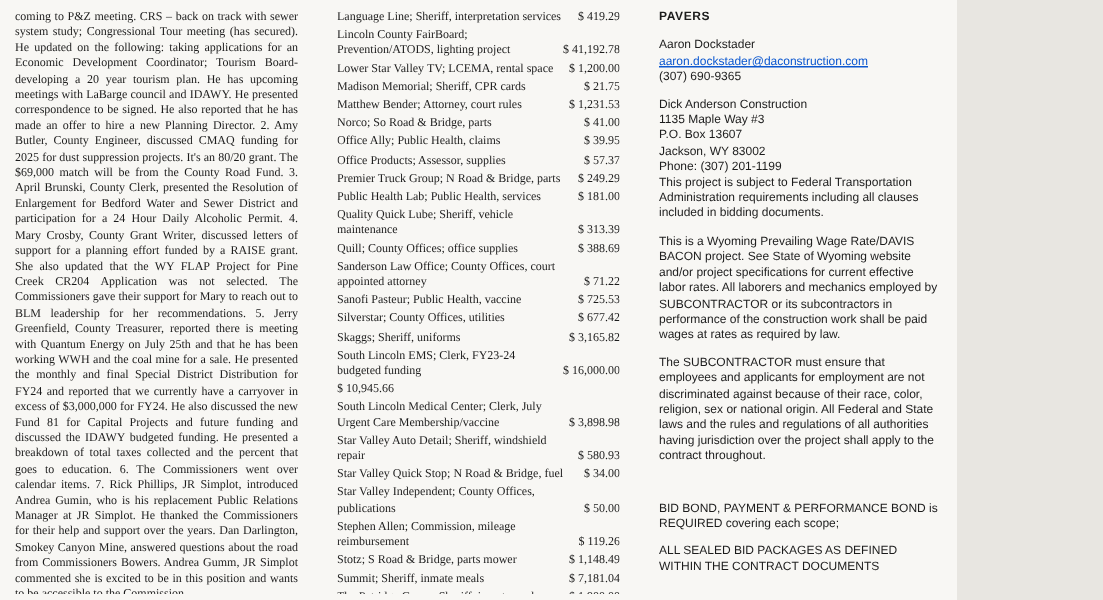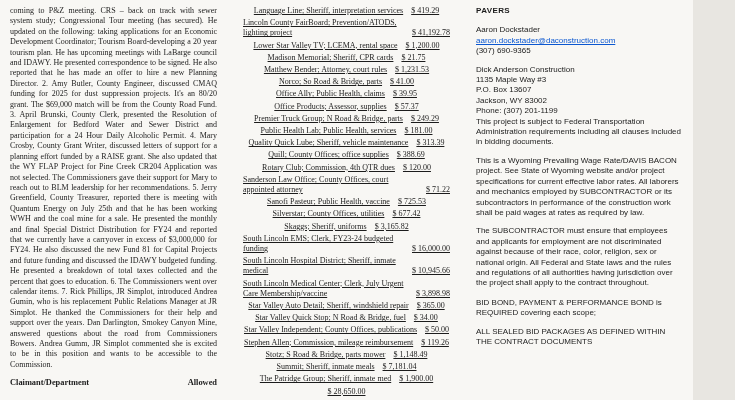--- a/index.html
+++ b/index.html
@@ -3,21 +3,21 @@
 <meta charset="utf-8">
 <style>
   * { margin: 0; padding: 0; box-sizing: border-box; }
   html, body { width: 735px; height: 400px; }
   body {
     background: #e8e6e1;
     font-family: "Liberation Serif", serif;
     -webkit-font-smoothing: antialiased;
   }
   .page {
-    width: 693px; height: 400px;
+    width: 638px; height: 400px;
     background: #f8f7f4;
     color: #1c1c1c;
     padding: 6px 10px 4px 10px;
     display: flex;
     gap: 26px;
     overflow: hidden;
   }
   .col { flex: 1 1 0; min-width: 0; overflow: hidden; }
 
   
@@ -30,47 +30,46 @@
     display: flex;
     justify-content: space-between;
     font-weight: bold;
     font-size: 8.4px;
     margin-top: 8px;
   }
 
   
   .claim-row {
     display: flex;
-    justify-content: center;
+    justify-content: space-between;
     align-items: flex-end;
     gap: 8px;
     font-size: 8px;
     line-height: 10.2px;
     margin-bottom: 2px;
-    text-decoration: underline;
   }
   .claim-desc { text-align: left; }
   .claim-amount { white-space: nowrap; }
 
   
   .col-right {
     font-family: "Liberation Sans", sans-serif;
     font-size: 8px;
     line-height: 10.4px;
   }
   .col-right .heading {
     font-weight: bold;
     letter-spacing: .4px;
     margin-bottom: 9px;
   }
   .col-right .para { margin-bottom: 8px; }
   .contact-block { margin-bottom: 8px; }
   .email-link { color: #0b57d0; text-decoration: underline; cursor: pointer; word-break: break-all; }
   .address-block { margin-bottom: 0; }
-  .bond-para { margin-top: 9px; margin-bottom: 8px; }
+  .bond-para { margin-top: 24px; margin-bottom: 8px; }
   .caps { text-transform: none; }
 </style>
 </head>
 <body>
 
 <div class="page">
 
   <div class="col col-left">
     <p class="body-text">coming to P&amp;Z meeting. CRS – back on track with sewer system study; Congressional Tour meeting (has secured). He updated on the following: taking applications for an Economic Development Coordinator; Tourism Board-developing a 20 year tourism plan. He has upcoming meetings with LaBarge council and IDAWY. He presented correspondence to be signed. He also reported that he has made an offer to hire a new Planning Director. 2. Amy Butler, County Engineer, discussed CMAQ funding for 2025 for dust suppression projects. It's an 80/20 grant. The $69,000 match will be from the County Road Fund. 3. April Brunski, County Clerk, presented the Resolution of Enlargement for Bedford Water and Sewer District and participation for a 24 Hour Daily Alcoholic Permit. 4. Mary Crosby, County Grant Writer, discussed letters of support for a planning effort funded by a RAISE grant. She also updated that the WY FLAP Project for Pine Creek CR204 Application was not selected. The Commissioners gave their support for Mary to reach out to BLM leadership for her recommendations. 5. Jerry Greenfield, County Treasurer, reported there is meeting with Quantum Energy on July 25th and that he has been working WWH and the coal mine for a sale. He presented the monthly and final Special District Distribution for FY24 and reported that we currently have a carryover in excess of $3,000,000 for FY24. He also discussed the new Fund 81 for Capital Projects and future funding and discussed the IDAWY budgeted funding. He presented a breakdown of total taxes collected and the percent that goes to education. 6. The Commissioners went over calendar items. 7. Rick Phillips, JR Simplot, introduced Andrea Gumin, who is his replacement Public Relations Manager at JR Simplot. He thanked the Commissioners for their help and support over the years. Dan Darlington, Smokey Canyon Mine, answered questions about the road from Commissioners Bowers. Andrea Gumm, JR Simplot commented she is excited to be in this position and wants to be accessible to the Commission.</p>
     <div class="claims-header">
@@ -123,54 +122,49 @@
         </div>
         <div class="claim-row">
           <span class="claim-desc">Quality Quick Lube; Sheriff, vehicle maintenance</span>
           <span class="claim-amount">$ 313.39</span>
         </div>
         <div class="claim-row">
           <span class="claim-desc">Quill; County Offices; office supplies</span>
           <span class="claim-amount">$ 388.69</span>
         </div>
         <div class="claim-row">
-          <span class="claim-desc">Rotary Club; Commission, 4th QTR dues</span>
-          <span class="claim-amount">$ 120.00</span>
-        </div>
-        <div class="claim-row">
           <span class="claim-desc">Sanderson Law Office; County Offices, court appointed attorney</span>
           <span class="claim-amount">$ 71.22</span>
         </div>
         <div class="claim-row">
           <span class="claim-desc">Sanofi Pasteur; Public Health, vaccine</span>
           <span class="claim-amount">$ 725.53</span>
         </div>
         <div class="claim-row">
           <span class="claim-desc">Silverstar; County Offices, utilities</span>
           <span class="claim-amount">$ 677.42</span>
         </div>
         <div class="claim-row">
           <span class="claim-desc">Skaggs; Sheriff, uniforms</span>
           <span class="claim-amount">$ 3,165.82</span>
         </div>
         <div class="claim-row">
           <span class="claim-desc">South Lincoln EMS; Clerk, FY23-24 budgeted funding</span>
           <span class="claim-amount">$ 16,000.00</span>
         </div>
         <div class="claim-row">
-          <span class="claim-desc">South Lincoln Hospital District; Sheriff, inmate medical</span>
           <span class="claim-amount">$ 10,945.66</span>
         </div>
         <div class="claim-row">
           <span class="claim-desc">South Lincoln Medical Center; Clerk, July Urgent Care Membership/vaccine</span>
           <span class="claim-amount">$ 3,898.98</span>
         </div>
         <div class="claim-row">
           <span class="claim-desc">Star Valley Auto Detail; Sheriff, windshield repair</span>
-          <span class="claim-amount">$ 365.00</span>
+          <span class="claim-amount">$ 580.93</span>
         </div>
         <div class="claim-row">
           <span class="claim-desc">Star Valley Quick Stop; N Road &amp; Bridge, fuel</span>
           <span class="claim-amount">$ 34.00</span>
         </div>
         <div class="claim-row">
           <span class="claim-desc">Star Valley Independent; County Offices, publications</span>
           <span class="claim-amount">$ 50.00</span>
         </div>
         <div class="claim-row">

